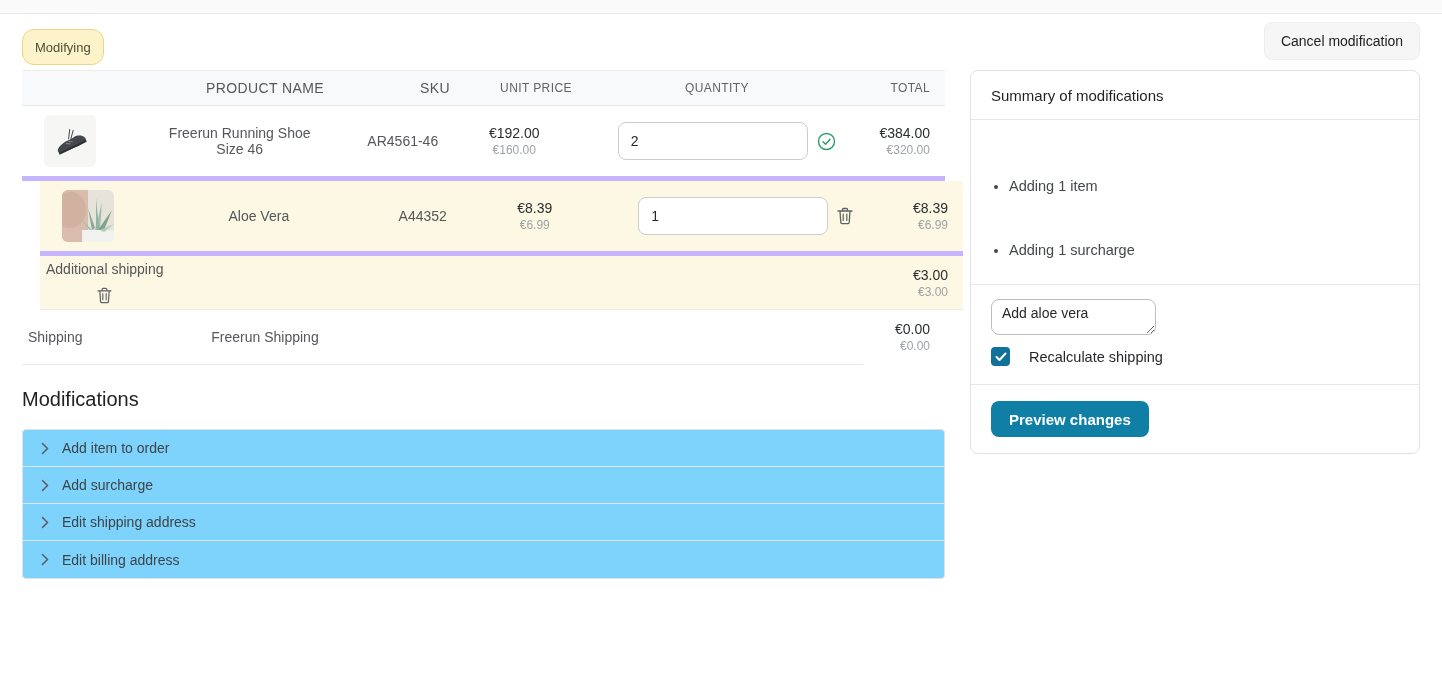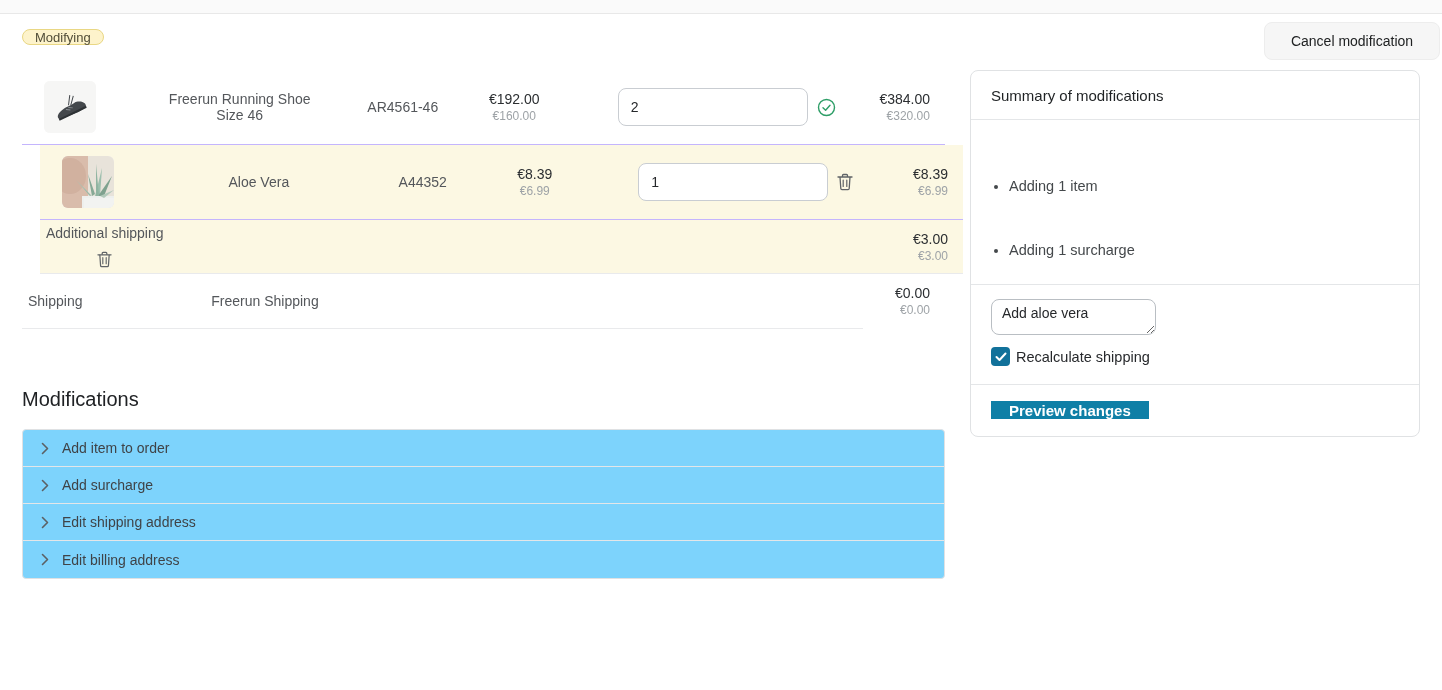--- a/index.html
+++ b/index.html
@@ -4,34 +4,34 @@
 <style>
   * { margin:0; padding:0; box-sizing:border-box; }
   html,body { background:#ffffff; }
   body { font-family:"Liberation Sans", sans-serif; color:#26282b; }
   .stage { position:relative; width:1442px; height:690px; background:#ffffff; overflow:hidden; }
 
   
   .topbar { position:absolute; left:0; top:0; width:1442px; height:14px; background:#fafafa; border-bottom:1px solid #e8e8e8; }
 
   
-  .badge { position:absolute; left:22px; top:29px; height:16px; padding:0 12px; display:flex; align-items:center;
+  .badge { position:absolute; left:22px; top:29px; height:36px; padding:0 12px; display:flex; align-items:center;
            background:#fdf3cb; border:1px solid #e9d784; border-radius:12px; font-size:13px; color:#514d38; }
 
   
-  .cancel-btn { position:absolute; left:1264px; top:22px; width:176px; height:38px; background:#f6f6f6;
+  .cancel-btn { position:absolute; left:1264px; top:22px; width:156px; height:38px; background:#f6f6f6;
                 border:1px solid #ededed; border-radius:8px; font-size:14px; color:#202223;
                 display:flex; align-items:center; justify-content:center; cursor:pointer; }
 
   
   .order-table { position:absolute; left:22px; top:70px; width:923px; }
   .t-row { display:flex; align-items:center; width:100%; }
   .t-head { height:36px; background:#f8f9fa; border-top:1px solid #ededee; border-bottom:1px solid #e4e6e8;
             font-size:12px; letter-spacing:0.4px; color:#5f6367; font-weight:500; }
-  .prod-row { height:75px; border-bottom:1px solid #c4b5fd;gap:36px; }
+  .prod-row { height:75px; border-bottom:5px solid #c4b5fd;gap:36px; }
   .row-hl { background:#fcf8e3;margin-left:18px; }
   .small-row { height:54px; }
   .col-img { width:128px; display:flex; justify-content:center; }
   .col-name { width:230px; text-align:center; font-size:14px; color:#54575b; }
   .col-sku { width:110px; text-align:center; font-size:14px; color:#54575b; }
   .col-price { width:92px; text-align:center; }
   .col-qty { width:270px; display:flex; align-items:center; }
   .col-total { width:93px; text-align:right; padding-right:15px; }
   .price-main { font-size:14px; color:#2b2e31; }
   .price-sub { font-size:12px; color:#9ea3a7; margin-top:2px; }
@@ -55,44 +55,52 @@
   
   .card { position:absolute; left:970px; top:70px; width:450px; background:#fff; border:1px solid #e0e2e4; border-radius:8px; }
   .card-sec { padding:14px 20px; border-bottom:1px solid #e4e6e8; }
   .card-sec:last-child { border-bottom:none; }
   .card-title { font-size:15px; color:#1f2224; font-weight:500; padding:16px 20px 15px 20px; border-bottom:1px solid #e4e6e8; }
   .summary-list { list-style:disc; padding-left:18px; margin:6px 0 8px 0; color:#44484b; font-size:14.5px; }
   .summary-list li { line-height:24px;margin-top:40px; }
   .note-label { font-size:14px; color:#26282b; margin-bottom:8px; }
   .note-area { width:165px; height:36px; border:1px solid #b9bec3; border-radius:8px; padding:5px 10px;
                font-size:14px; color:#26282b; font-family:"Liberation Sans",sans-serif; resize:both; }
-  .check-row { display:flex; align-items:center; gap:6px; margin-top:8px; margin-bottom:4px; }
+  .check-row { display:flex; align-items:center; gap:19px; margin-top:8px; margin-bottom:4px; }
   .checkbox { width:19px; height:19px; border-radius:4px; background:#11719a; display:flex; align-items:center; justify-content:center; cursor:pointer; }
   .check-label { font-size:14.5px; color:#26282b; }
   .card-footer { padding:16px 20px; }
-  .preview-btn { background:#0f7fa6; color:#ffffff; border:none; border-radius:0; height:18px; padding:0 18px;
+  .preview-btn { background:#0f7fa6; color:#ffffff; border:none; border-radius:8px; height:36px; padding:0 18px;
                  font-size:15px; font-weight:bold; cursor:pointer; font-family:"Liberation Sans",sans-serif; }
 </style>
 </head>
 <body>
 
 <div class="stage">
 
   <div class="topbar"></div>
 
   <div class="badge">
     <span>Modifying</span>
   </div>
 
   <div class="cancel-btn">
     <span>Cancel modification</span>
   </div>
 
   <div class="order-table">
 
+    <div class="t-row t-head">
+      <div class="col-img"></div>
+      <div class="col-name">PRODUCT NAME</div>
+      <div class="col-sku">SKU</div>
+      <div class="col-price">UNIT PRICE</div>
+      <div class="col-qty" style="justify-content:center;">QUANTITY</div>
+      <div class="col-total">TOTAL</div>
+    </div>
 
     <div class="t-row prod-row">
       <div class="col-img">
         <div class="thumb">
           <svg width="52" height="52" viewBox="0 0 52 52">
             <rect width="52" height="52" fill="#f6f6f5"></rect>
             <g transform="rotate(-22 26 28)">
               <path d="M12 30 C14 27 20 25 25 25 C30 25 33 23 36 24 C40 25 43 28 42 31 C41 33 36 34 30 34 L14 34 C12 34 11 32 12 30 Z" fill="#44484c"></path>
               <path d="M12 33 L42 31 L42 33 L12 35 Z" fill="#2e3235"></path>
               <path d="M26 24 L31 15 M28 25 L34 17" stroke="#44484c" stroke-width="1" fill="none"></path>

